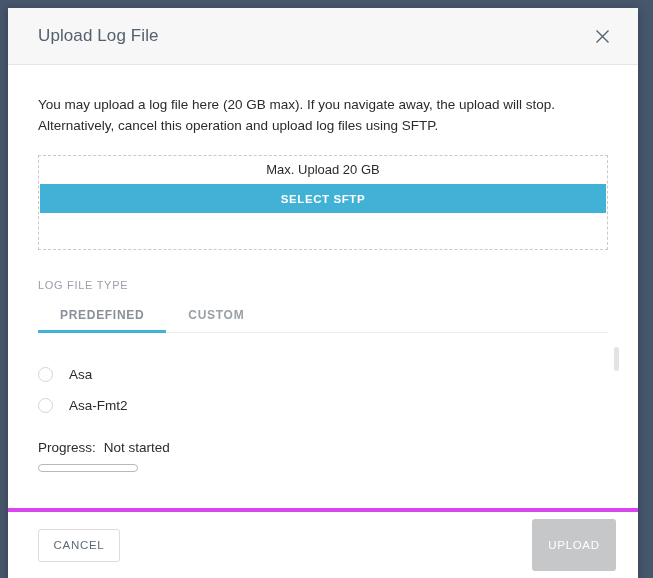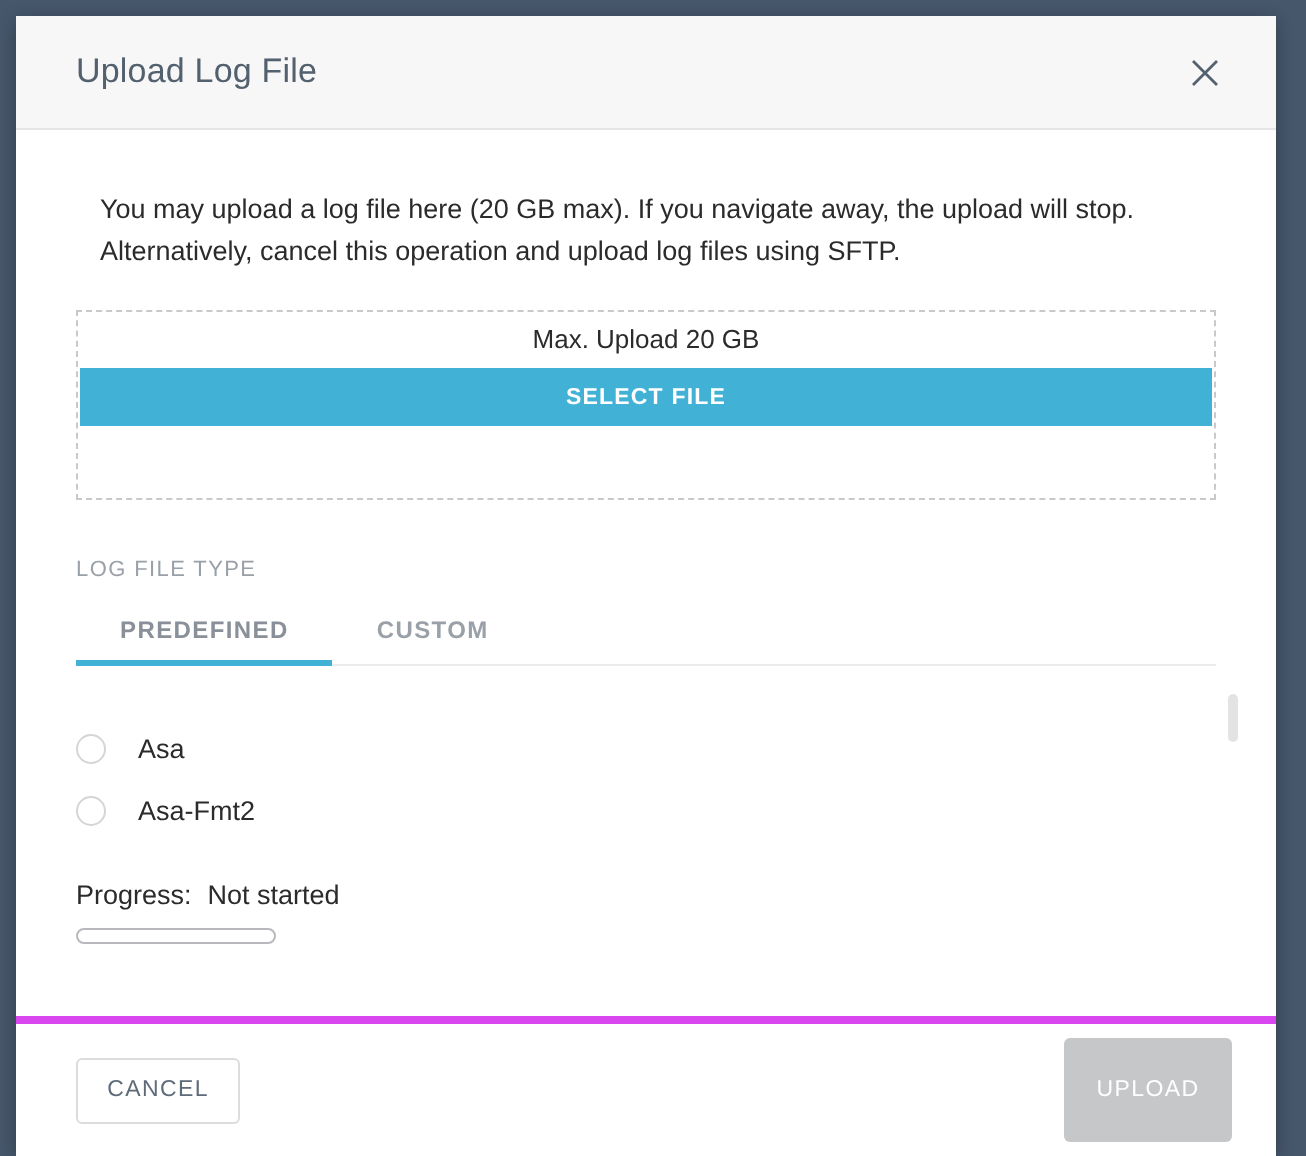--- a/index.html
+++ b/index.html
@@ -68,21 +68,20 @@
     padding: 0 22px 0 30px;
     overflow: hidden;
   }
 
   .intro {
     margin-top: 29px;
     font-size: 13.5px;
     line-height: 21px;
     color: #2b2b2b;
     max-width: 560px;
-    margin-left: 12px;
   }
 
   
   .dropzone {
     margin-top: 19px;
     margin-right: 8px;
     height: 95px;
     border: 1px dashed #c9c9cc;
     position: relative;
   }
@@ -256,21 +255,21 @@
 
   <div class="modal-body">
 
     <div class="intro">
       <div>You may upload a log file here (20 GB max). If you navigate away, the upload will stop.</div>
       <div>Alternatively, cancel this operation and upload log files using SFTP.</div>
     </div>
 
     <div class="dropzone">
       <div class="dropzone-label">Max. Upload 20 GB</div>
-      <div class="select-file-btn">SELECT FILE</div>
+      <div class="select-file-btn">SELECT SFTP</div>
     </div>
 
     <div class="section-label">LOG FILE TYPE</div>
 
     <div class="tabs">
       <div class="tab active">PREDEFINED</div>
       <div class="tab">CUSTOM</div>
     </div>
 
     <div class="radio-list">

